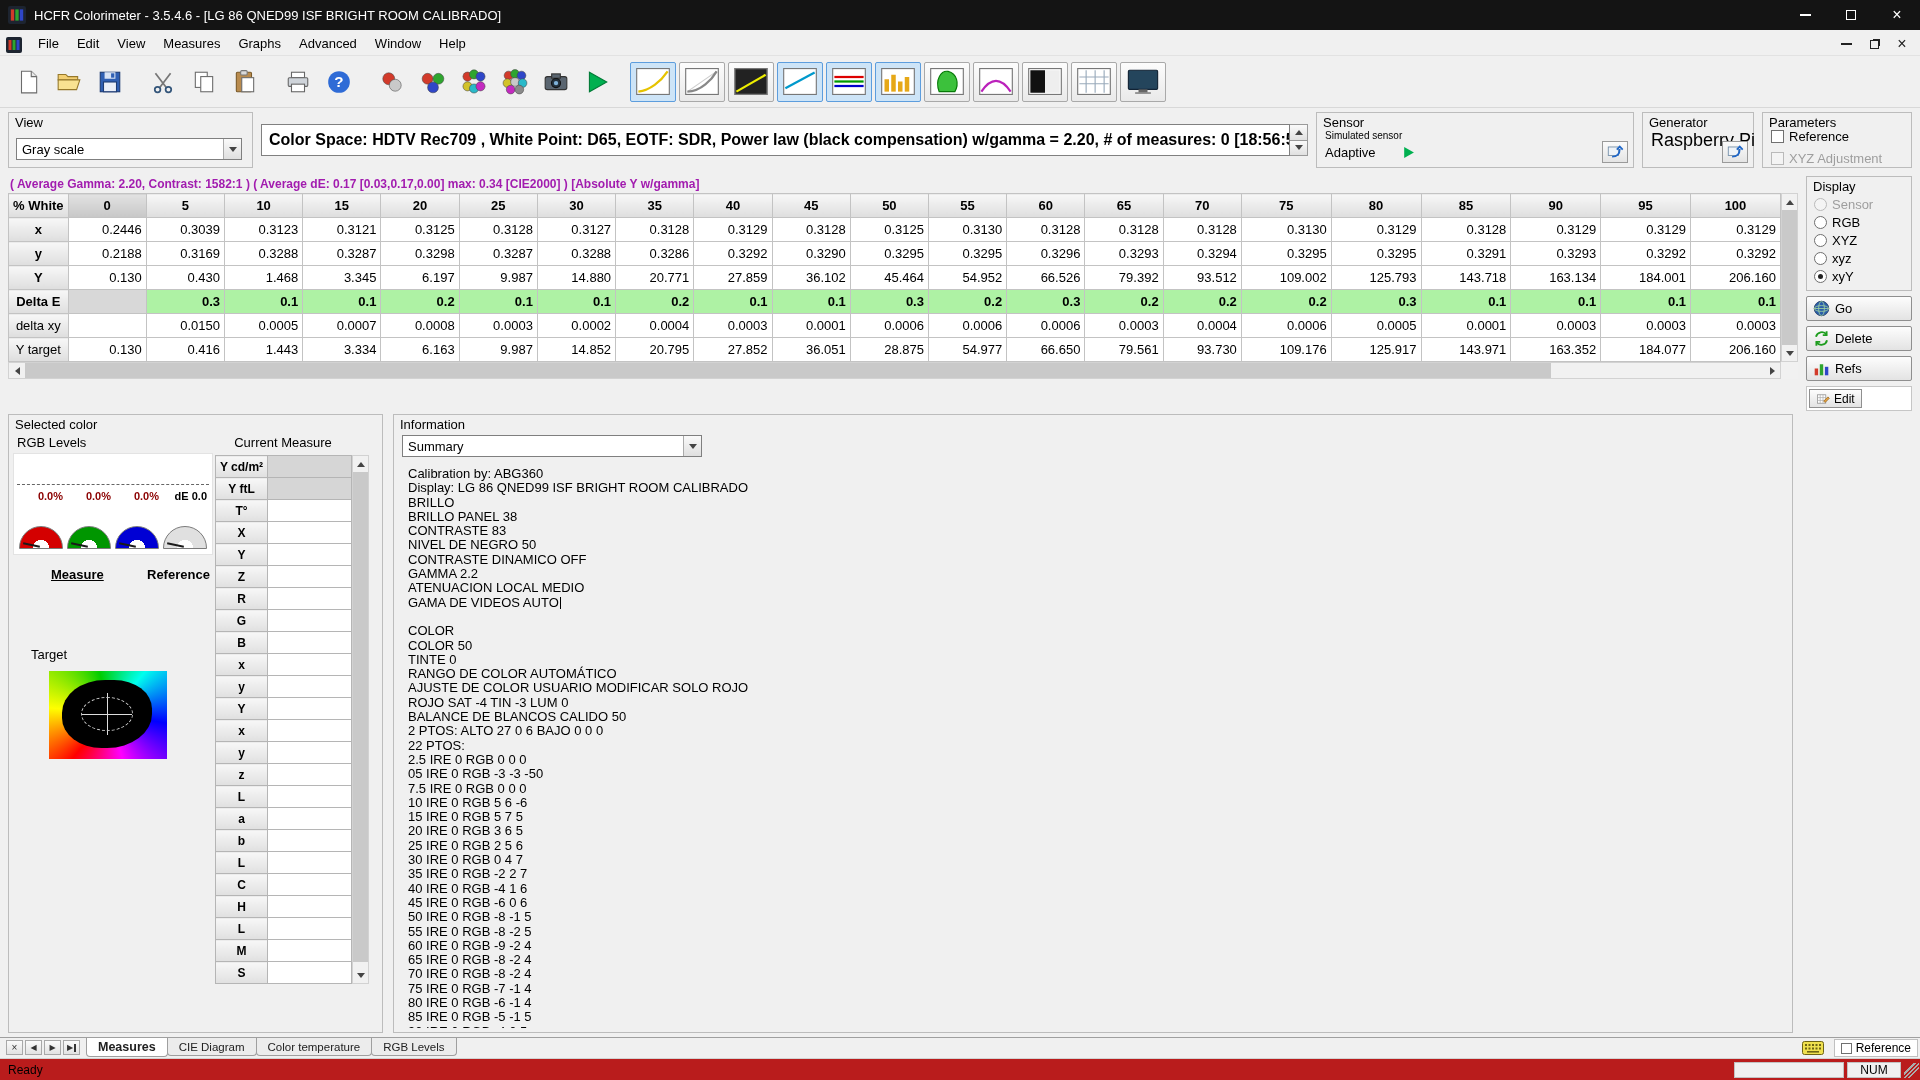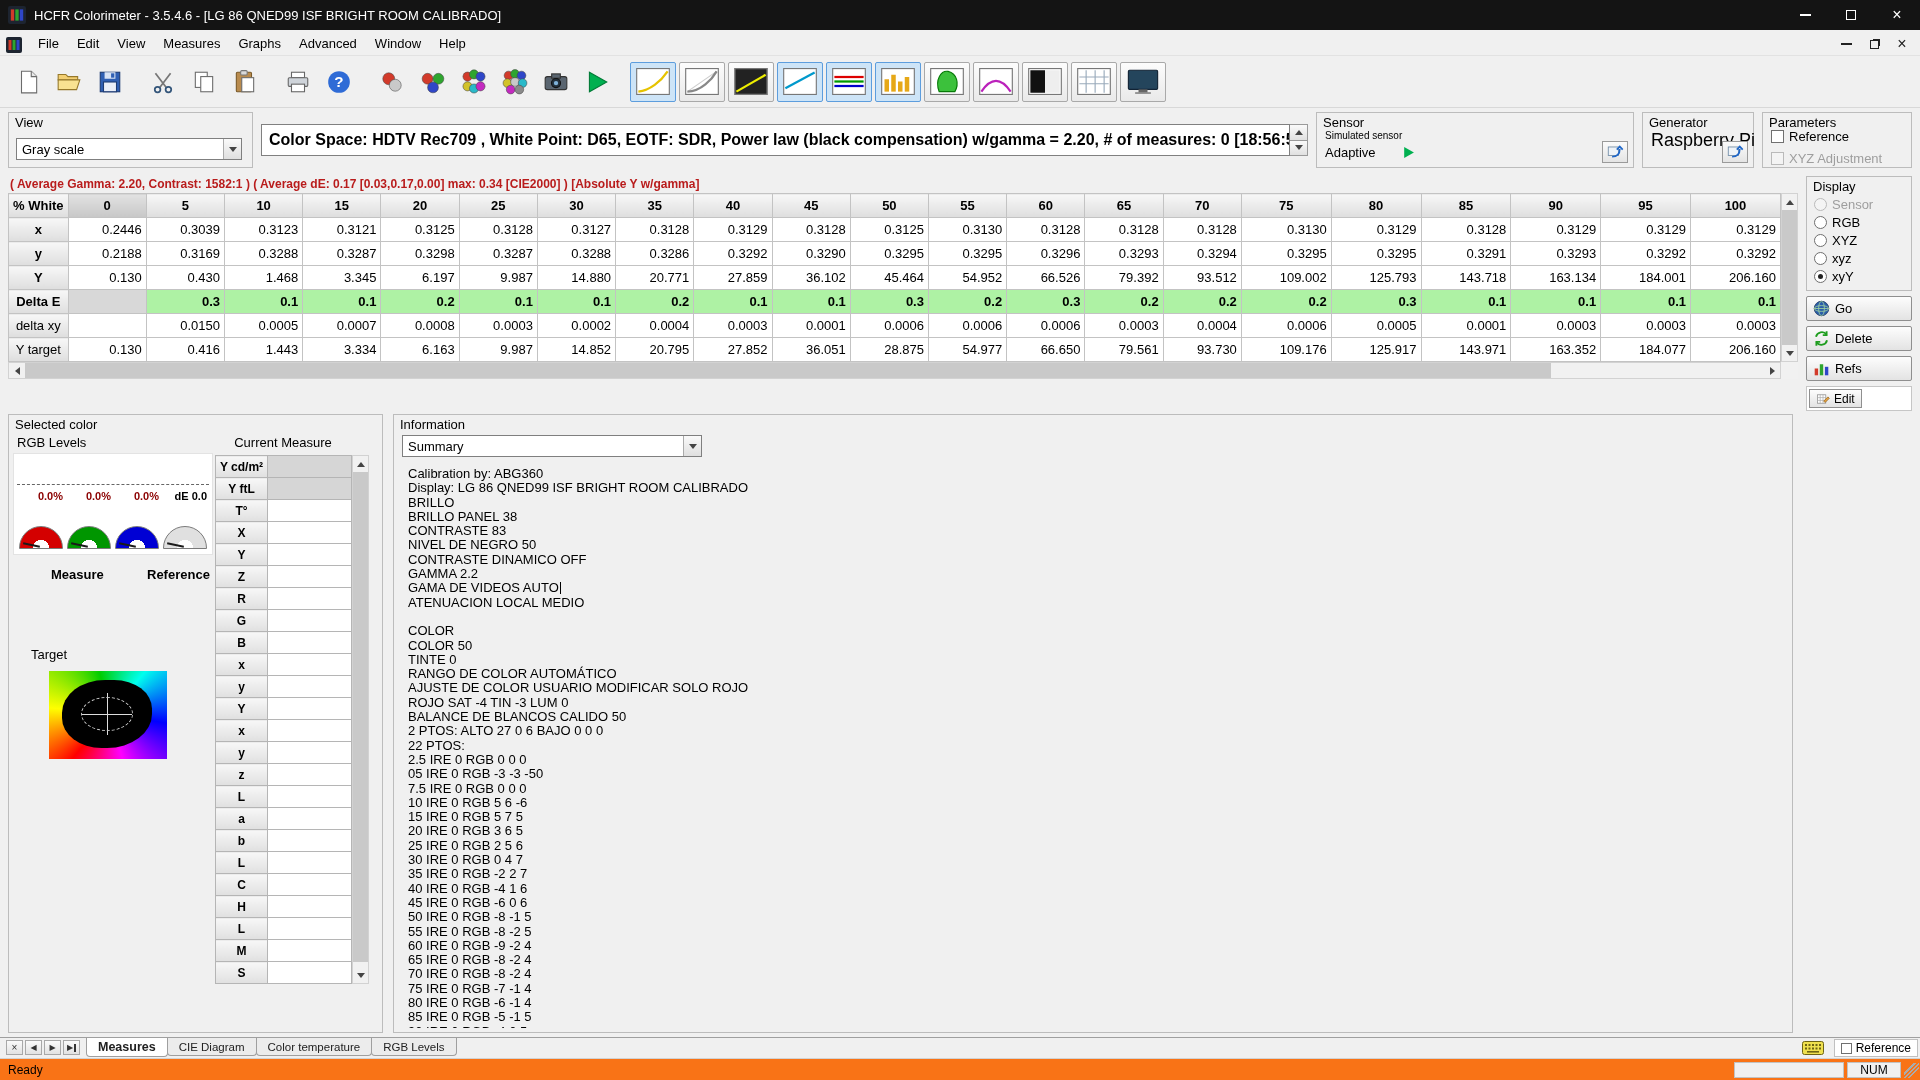--- a/index.html
+++ b/index.html
@@ -67,21 +67,21 @@
   .generator-line { font-size:18px; white-space:nowrap; }
   .parameters-panel { width:150px; padding:16px 8px 4px; display:flex; flex-direction:column; gap:7px; }
   .cb-row { display:flex; align-items:center; gap:5px; font-size:13px; white-space:nowrap; }
   .checkbox { width:13px; height:13px; background:#fff; border:1px solid #707070; flex:none; }
   .cb-row.disabled { color:#9e9e9e; }
   .cb-row.disabled .checkbox { border-color:#bababa; background:#f4f4f4; }
 
   
   .table-section { height:234px; display:flex; gap:8px; padding:2px 8px 0; flex:none; align-items:flex-start; }
   .table-left { flex:1; min-width:0; }
-  .stats-bar { height:17px; font-size:12px; font-weight:bold; color:#b91c1c; padding:1px 0 0 2px; white-space:nowrap; overflow:hidden; }
+  .stats-bar { height:17px; font-size:12px; font-weight:bold; color:#a21caf; padding:1px 0 0 2px; white-space:nowrap; overflow:hidden; }
   .table-wrap { display:flex; }
   table.measures { flex:1; min-width:0; border-collapse:collapse; table-layout:fixed; background:#fff; }
   .measures th, .measures td { border:1px solid #c3c3c3; height:24px; font-size:13px; padding:0 4px; white-space:nowrap; overflow:hidden; }
   .measures th.rowlabel { background:linear-gradient(#f7f7f7,#dedede); text-align:center; font-weight:bold; }
   .measures th.rowlabel.normal { font-weight:normal; }
   .measures th.rowlabel.corner { width:48px; }
   .measures th.colh { background:linear-gradient(#f7f7f7,#dedede); text-align:center; font-weight:bold; }
   .measures th.colh.sel { background:linear-gradient(#e2e2e2,#c7c7c7); }
   .measures td { text-align:right; background:#fff; }
   .measures tr.delta-row td { background:#aef2a4; font-weight:bold; }
@@ -115,21 +115,21 @@
   .lower { flex:1; display:flex; gap:10px; padding:6px 8px 4px; min-height:0; }
   .sc-panel { width:375px; border:1px solid #bcbcbc; position:relative; flex:none; background:#f0f0f0; }
   .sc-rgb-label { position:absolute; top:20px; left:8px; font-size:13px; }
   .gauge-box { position:absolute; top:38px; left:4px; width:200px; height:102px; background:#fff; border:1px solid #e3e3e3; }
   .gauge-divider { position:absolute; top:30px; left:3px; right:3px; border-top:1px dashed #666; }
   .gauge-labels { position:absolute; top:36px; left:0; right:0; display:flex; justify-content:space-between; padding:0 5px; }
   .gauge-label { width:44px; text-align:right; font-size:11px; font-weight:bold; white-space:nowrap; }
   .gauge-row { position:absolute; bottom:5px; left:0; right:0; display:flex; justify-content:space-between; padding:0 5px; }
   .gauge { width:44px; height:23px; border-radius:44px 44px 0 0; border:1px solid #7a7a7a; position:relative; }
   .gauge::after { content:""; position:absolute; left:3px; bottom:2px; width:17px; height:2px; background:#1a1a1a; transform:rotate(12deg); }
-  .sc-measure-label { position:absolute; top:152px; left:42px; font-weight:bold; font-size:13px; }
+  .sc-measure-label { position:absolute; top:152px; left:42px; font-weight:bold; font-size:13px;text-decoration:underline; }
   .sc-reference-label { position:absolute; top:152px; left:138px; font-weight:bold; font-size:13px; }
   .sc-target-label { position:absolute; top:232px; left:22px; font-size:13px; }
   .cie-target { position:absolute; top:256px; left:40px; width:118px; height:88px;
     background:conic-gradient(from 220deg at 52% 48%, #ff0000, #ffff00 55deg, #00cc00 125deg, #00ffee 180deg, #0000ff 240deg, #ff00ff 305deg, #ff0000 360deg); }
   .cie-black { position:absolute; inset:9px 15px 11px 13px; background:#000; border-radius:48% 42% 50% 44%; }
   .cie-cross-h { position:absolute; left:20px; right:20px; top:50%; height:1px; background:#ddd; }
   .cie-cross-v { position:absolute; top:13px; bottom:13px; left:50%; width:1px; background:#ddd; }
   .cie-ellipse { position:absolute; left:50%; top:50%; width:52px; height:34px; margin:-17px 0 0 -26px; border:1px dashed #c9c9c9; border-radius:50%; }
   .cm-title { position:absolute; top:20px; left:206px; width:136px; text-align:center; font-size:13px; white-space:nowrap; }
   .cm-wrap { position:absolute; top:40px; left:206px; display:flex; }
@@ -151,21 +151,21 @@
   .tab-list { display:flex; }
   .tab { height:18px; padding:0 11px; display:flex; align-items:center; font-size:11.5px; border:1px solid #9f9f9f; border-top:none; background:#ececec; margin-right:-1px; border-radius:0 0 4px 4px; color:#222; white-space:nowrap; }
   .tab.active { background:#fff; font-weight:bold; height:19px; font-size:12.5px; }
   .tab-spacer { flex:1; }
   .kb-icon { margin:3px 10px 0 0; display:flex; }
   .kb-icon svg { width:22px; height:14px; }
   .tab-ref { margin:1px 2px 0 0; background:#fff; border:1px solid #c0c0c0; height:18px; display:flex; align-items:center; gap:4px; padding:0 6px; font-size:12px; white-space:nowrap; }
   .tab-ref .checkbox { width:11px; height:11px; }
 
   
-  .statusbar { height:22px; border-top:1px solid #d2d2d2; background:#f97316; display:flex; align-items:center; font-size:12px; flex:none; }
+  .statusbar { height:22px; border-top:1px solid #d2d2d2; background:#b91c1c; display:flex; align-items:center; font-size:12px; flex:none; }
   .status-ready { padding-left:8px; flex:1; }
   .status-pane { height:16px; border:1px solid #c2c2c2; margin-right:3px; display:flex; align-items:center; justify-content:center; background:#f0f0f0; }
   .pane-a { width:110px; }
   .pane-num { width:54px; }
   .grip { width:15px; height:15px; margin:4px 1px 0 0; align-self:flex-start;
     background:linear-gradient(135deg, transparent 0 7px, #ababab 7px 8.5px, transparent 8.5px 10px, #ababab 10px 11.5px, transparent 11.5px 13px, #ababab 13px 14.5px, transparent 14.5px); }
 </style>
 </head>
 <body>
 
@@ -974,22 +974,22 @@
       </div>
       <div class="information-text">
           <div class="info-line">Calibration by: ABG360</div>
           <div class="info-line">Display: LG 86 QNED99 ISF BRIGHT ROOM CALIBRADO</div>
           <div class="info-line">BRILLO</div>
           <div class="info-line">BRILLO PANEL 38</div>
           <div class="info-line">CONTRASTE 83</div>
           <div class="info-line">NIVEL DE NEGRO 50</div>
           <div class="info-line">CONTRASTE DINAMICO OFF</div>
           <div class="info-line">GAMMA 2.2</div>
+          <div class="info-line">ATENUACION LOCAL MEDIO</div>
           <div class="info-line">GAMA DE VIDEOS AUTO<span class="caret"></span></div>
-          <div class="info-line">ATENUACION LOCAL MEDIO</div>
           <div class="info-line">&nbsp;</div>
           <div class="info-line">COLOR</div>
           <div class="info-line">COLOR 50</div>
           <div class="info-line">TINTE 0</div>
           <div class="info-line">RANGO DE COLOR AUTOMÁTICO</div>
           <div class="info-line">AJUSTE DE COLOR USUARIO MODIFICAR SOLO ROJO</div>
           <div class="info-line">ROJO SAT -4 TIN -3 LUM 0</div>
           <div class="info-line">BALANCE DE BLANCOS CALIDO 50</div>
           <div class="info-line">2 PTOS: ALTO 27 0 6 BAJO 0 0 0</div>
           <div class="info-line">22 PTOS:</div>

